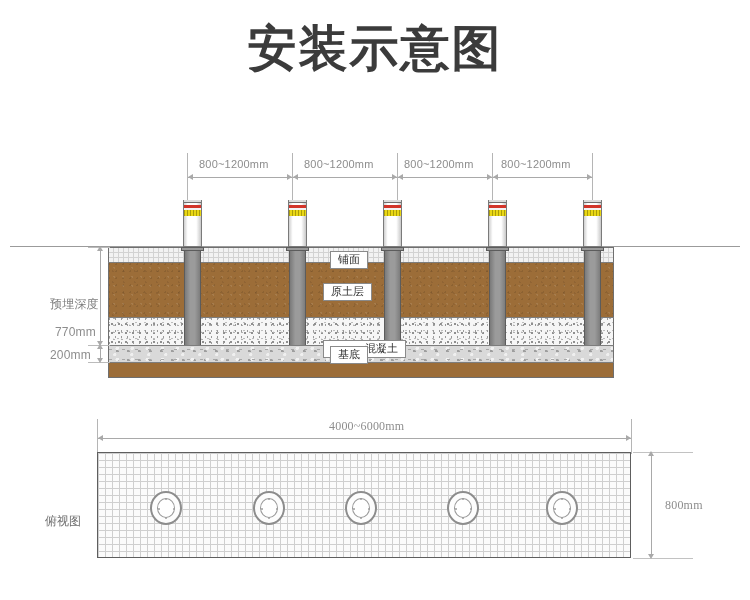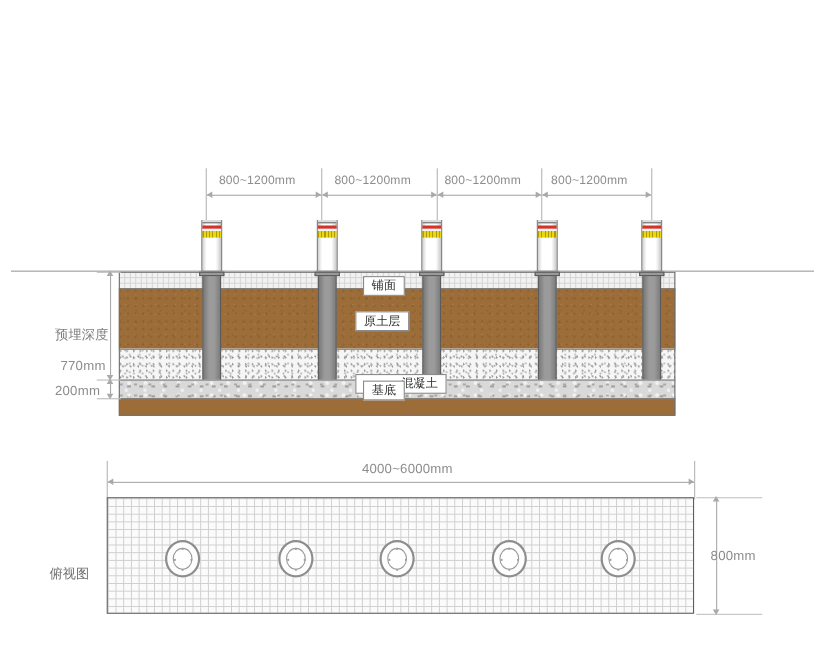--- a/index.html
+++ b/index.html
@@ -118,21 +118,21 @@
     background: #ffffff;
     border: 1px solid #8a8a8a;
     font-size: 11px; color: #2e2e2e;
     padding: 1px 7px 2px 7px;
     line-height: 13px;
     white-space: nowrap;
     font-family: "DejaVu Sans", "Liberation Sans", sans-serif;
   }
 
   
-  #plan { position: absolute; left: 0; top: 400px; width: 721px; height: 200px; }
+  #plan { position: absolute; left: 0; top: 400px; width: 721px; height: 200px; font-family: Liberation Serif, serif; }
   .plan-slab {
     position: absolute;
     background-color: #fbfbfb;
     background-image:
       linear-gradient(to right, #cfcfcf 1px, transparent 1px),
       linear-gradient(to bottom, #cfcfcf 1px, transparent 1px);
     background-size: 7px 7px;
     border: 1px solid #5e5e5e;
   }
   .plan-hole-outer {
@@ -144,20 +144,21 @@
     border: 1px solid #9a9a9a; background: #ffffff;
   }
   .bolt { position: absolute; width: 2px; height: 2px; border-radius: 50%; background: #9e9e9e; }
   .plan-side-label { position: absolute; font-size: 12px; color: #6e6e6e; white-space: nowrap; }
 </style>
 </head>
 <body>
 
 <div id="root">
 
+  <div class="title">安装示意图</div>
 
   <div id="section">
 
     <div class="tick" style="left:187px; top:153px; height:48px;"></div>
     <div class="tick" style="left:292px; top:153px; height:48px;"></div>
     <div class="tick" style="left:397px; top:153px; height:48px;"></div>
     <div class="tick" style="left:492px; top:153px; height:48px;"></div>
     <div class="tick" style="left:592px; top:153px; height:48px;"></div>
 
     <div class="hline" style="left:188px; top:177px; width:104px;"></div>
@@ -326,16 +327,16 @@
       <div class="bolt" style="left:13px; top:24px;"></div>
     </div>
 
     <div class="plan-side-label" style="left:45px; top:113px;">俯视图</div>
 
     <div class="hline" style="left:633px; top:52px; width:60px; background:#c2c2c2;"></div>
     <div class="hline" style="left:633px; top:158px; width:60px; background:#c2c2c2;"></div>
     <div class="vline" style="left:651px; top:53px; height:104px;"></div>
     <div class="arr arr-u" style="left:648px; top:51px;"></div>
     <div class="arr arr-d" style="left:648px; top:154px;"></div>
-    <div class="dimlabel" style="left:646px; top:98px; font-size:12px;">800mm</div>
+    <div class="dimlabel" style="left:665px; top:98px; font-size:12px;">800mm</div>
   </div>
 
 </div>
 
 </body></html>

